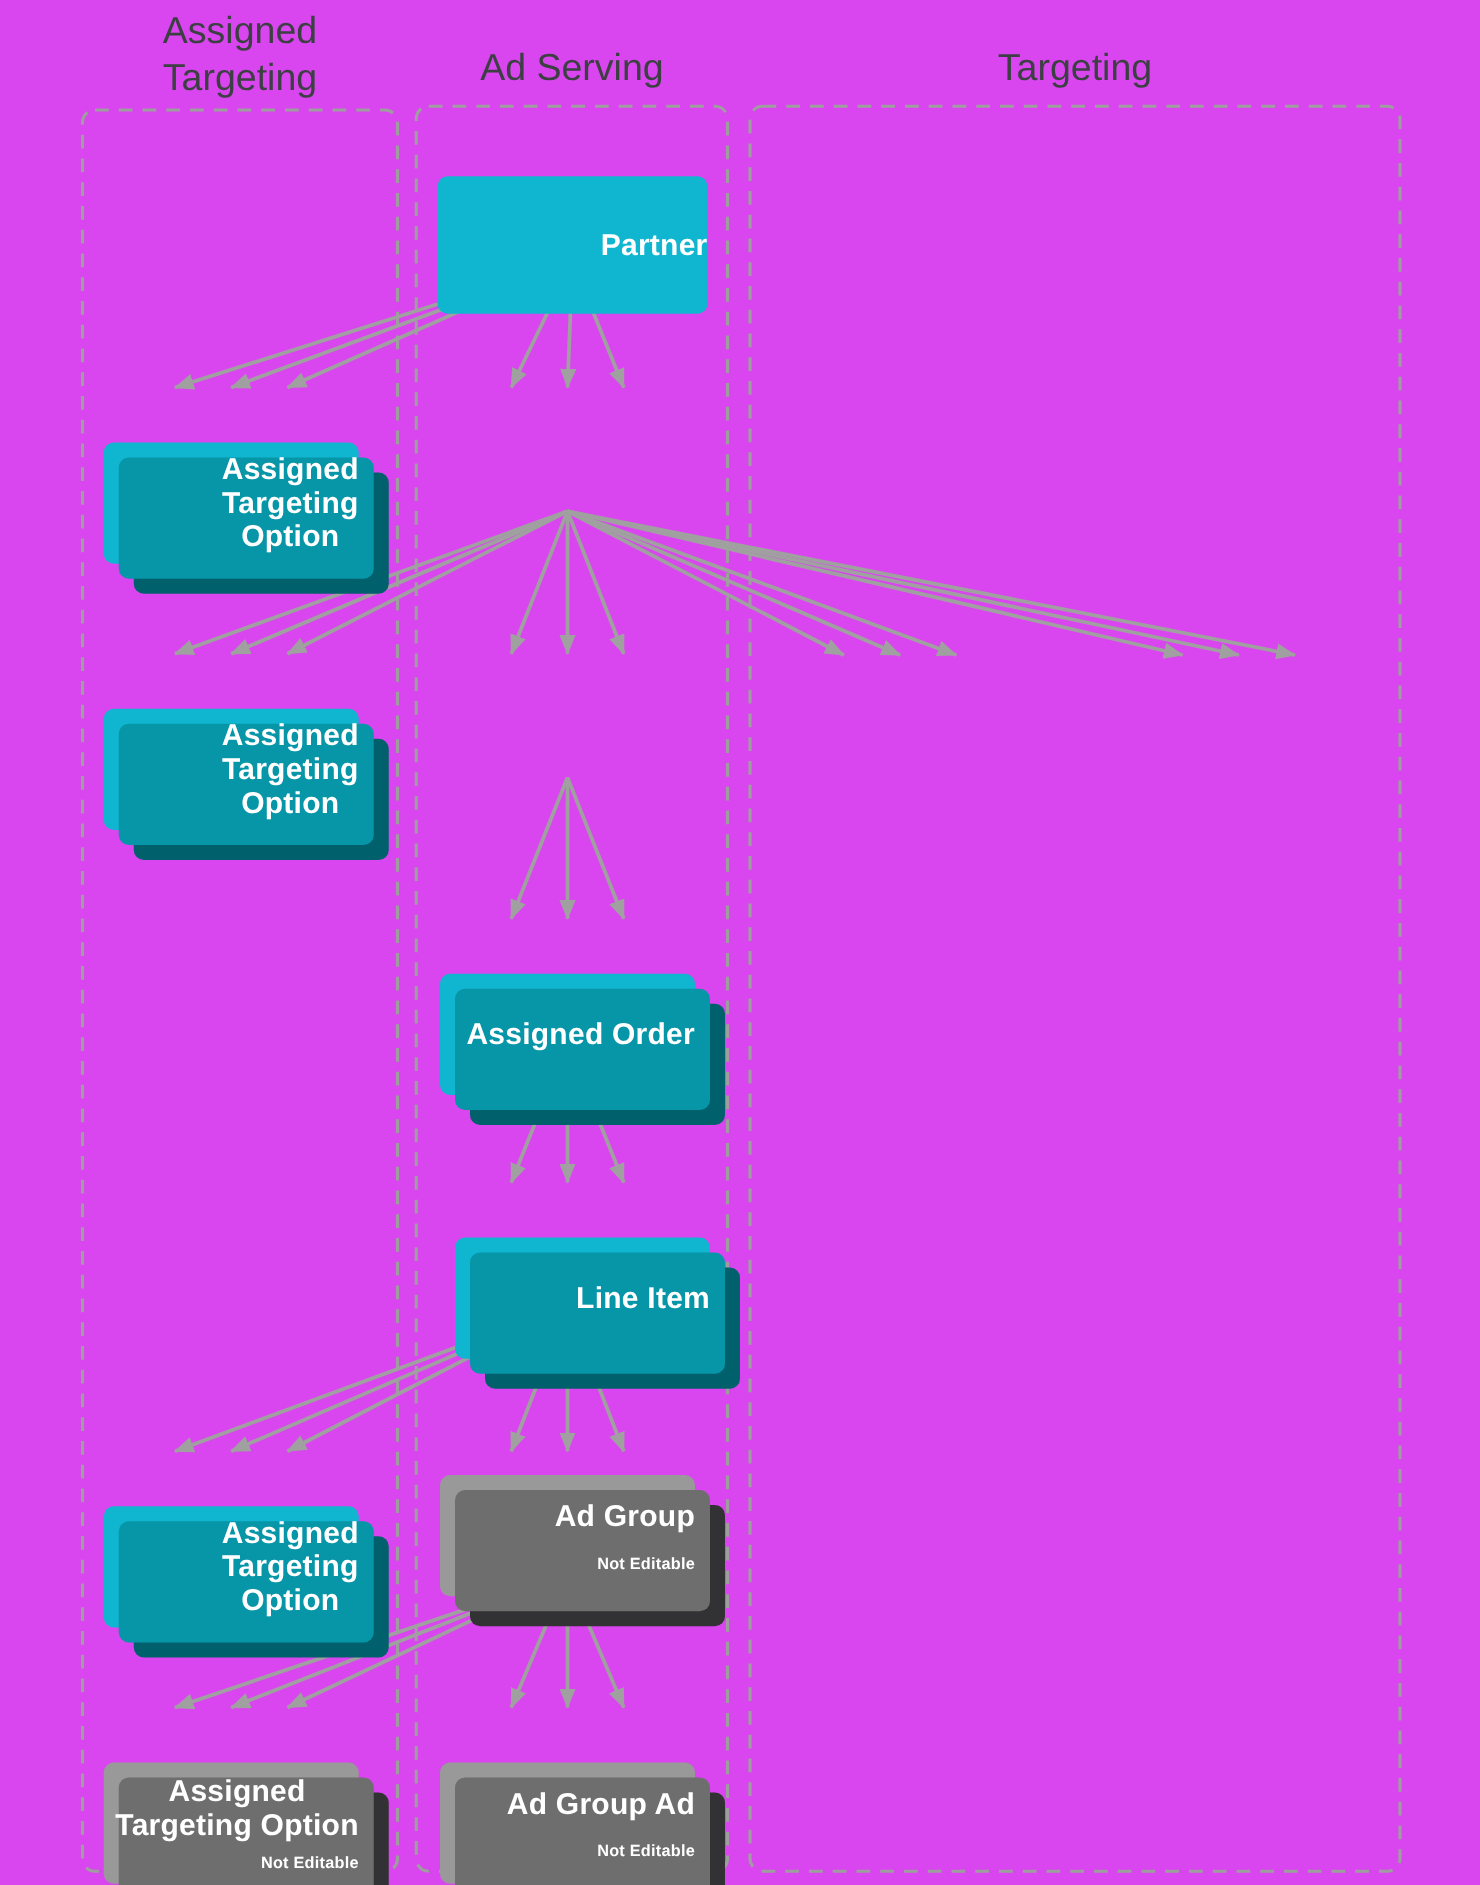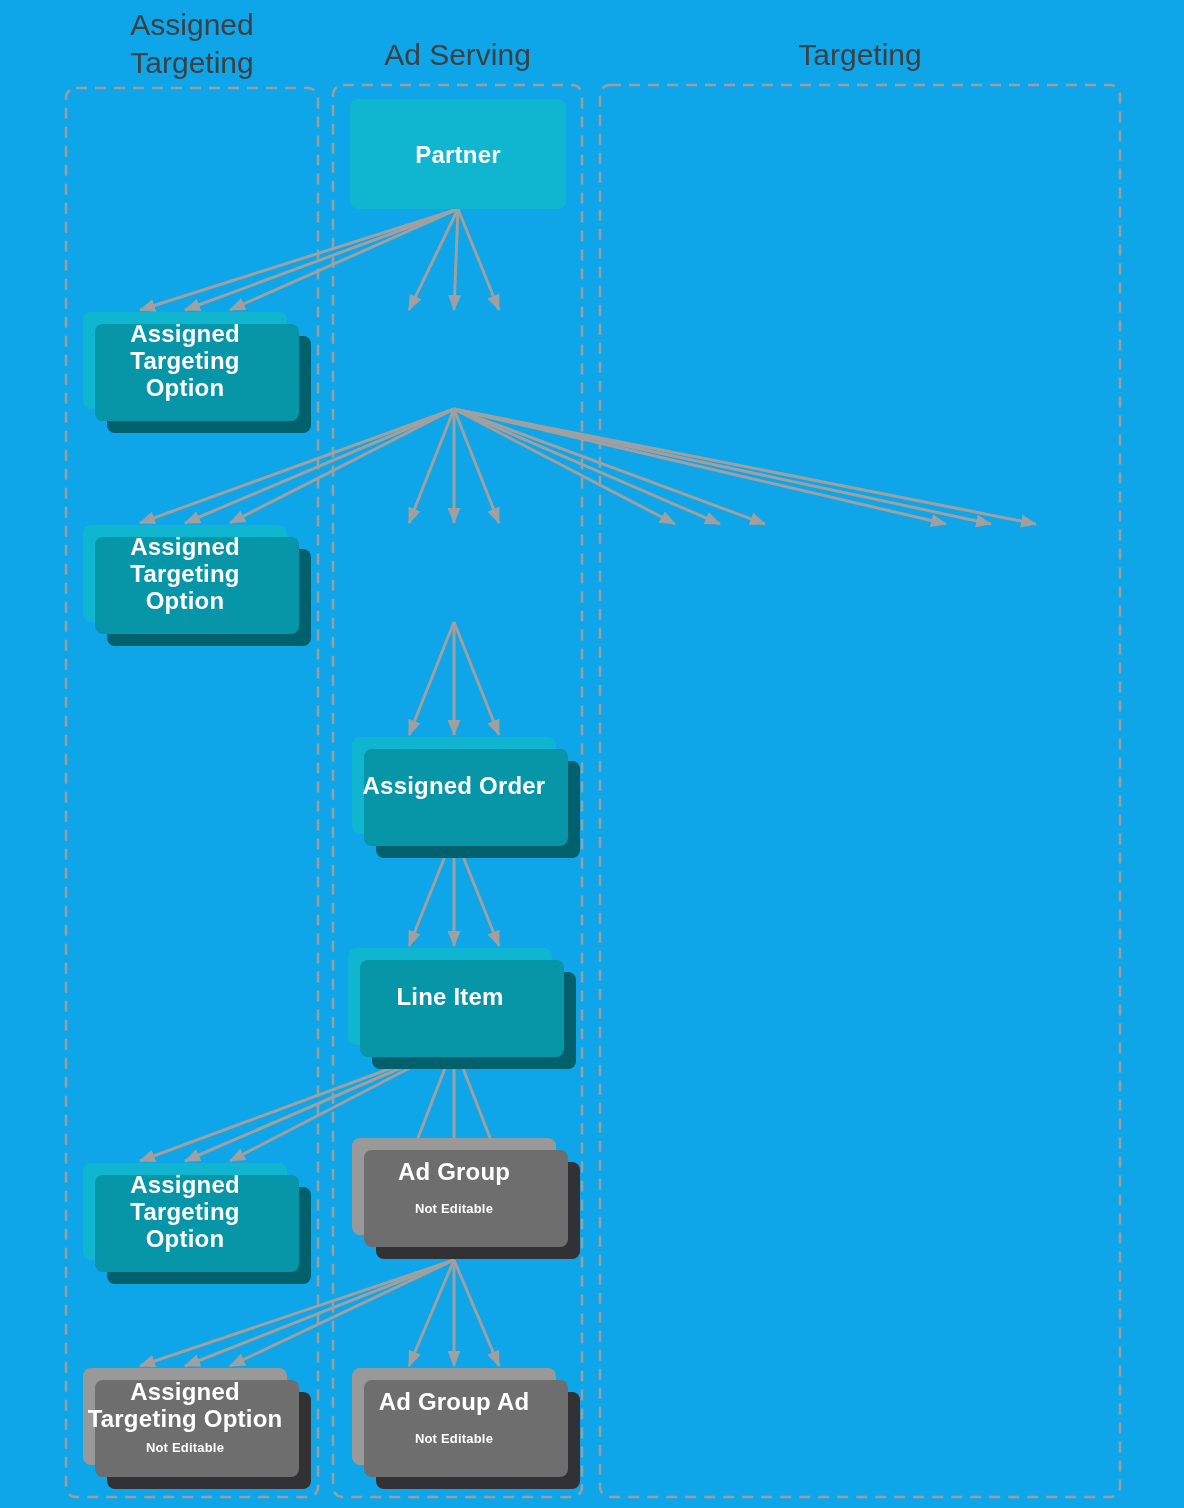--- a/index.html
+++ b/index.html
@@ -1,19 +1,19 @@
 <!DOCTYPE html>
 <html style="--node-front: #10B6D0; --node-mid: #0795A8; --node-back: #00616D; --gray-front: #999999; --gray-mid: #6E6E6E; --gray-back: #323235; --arrow: #A0A0A0; --column-border: #9E9E9E; --title-text: #3C4043; --node-text: #FFFFFF;"><head>
 <meta charset="utf-8">
 <style>
   html,body{margin:0;padding:0;background:#ffffff;}
   #stage{
     position:relative;
     width:1184px;height:1508px;
-    background:#0ea5e9;
+    background:#d946ef;
     font-family:"Liberation Sans", sans-serif;
     overflow:hidden;
   }
   #edges{
     position:absolute;left:0;top:0;z-index:1;
   }
   .column-rect{
     fill:none;
     stroke:var(--column-border,#9e9e9e);
     stroke-width:2.5;
@@ -31,22 +31,23 @@
     color:var(--title-text,#3c4043);
     font-size:30px;
     line-height:38px;
     white-space:pre-line;
   }
   .node{
     position:absolute;z-index:3;
     border-radius:8px;
     background:var(--node-front,#10b6d0);
     display:flex;flex-direction:column;
-    align-items:center;justify-content:center;
+    align-items:flex-end;justify-content:center;
     text-align:center;
+    margin-top:42px;
   }
   .node.stacked::after{
     content:"";position:absolute;inset:0;border-radius:8px;
     transform:translate(12px,12px);
     background:var(--node-mid,#0795a8);
     z-index:-1;
   }
   .node.stacked::before{
     content:"";position:absolute;inset:0;border-radius:8px;
     transform:translate(24px,24px);
@@ -146,21 +147,21 @@
 Option</div>
   </div>
 
 
 
 
   <div class="node stacked" style="left:352px;top:737px;width:204px;height:97px">
     <div class="label">Assigned Order</div>
   </div>
 
-  <div class="node stacked" style="left:348px;top:948px;width:204px;height:97px">
+  <div class="node stacked" style="left:364px;top:948px;width:204px;height:97px">
     <div class="label">Line Item</div>
   </div>
 
   <div class="node stacked" style="left:83px;top:1163px;width:204px;height:97px">
     <div class="label">Assigned
 Targeting
 Option</div>
   </div>
 
   <div class="node gray stacked" style="left:352px;top:1138px;width:204px;height:97px">

